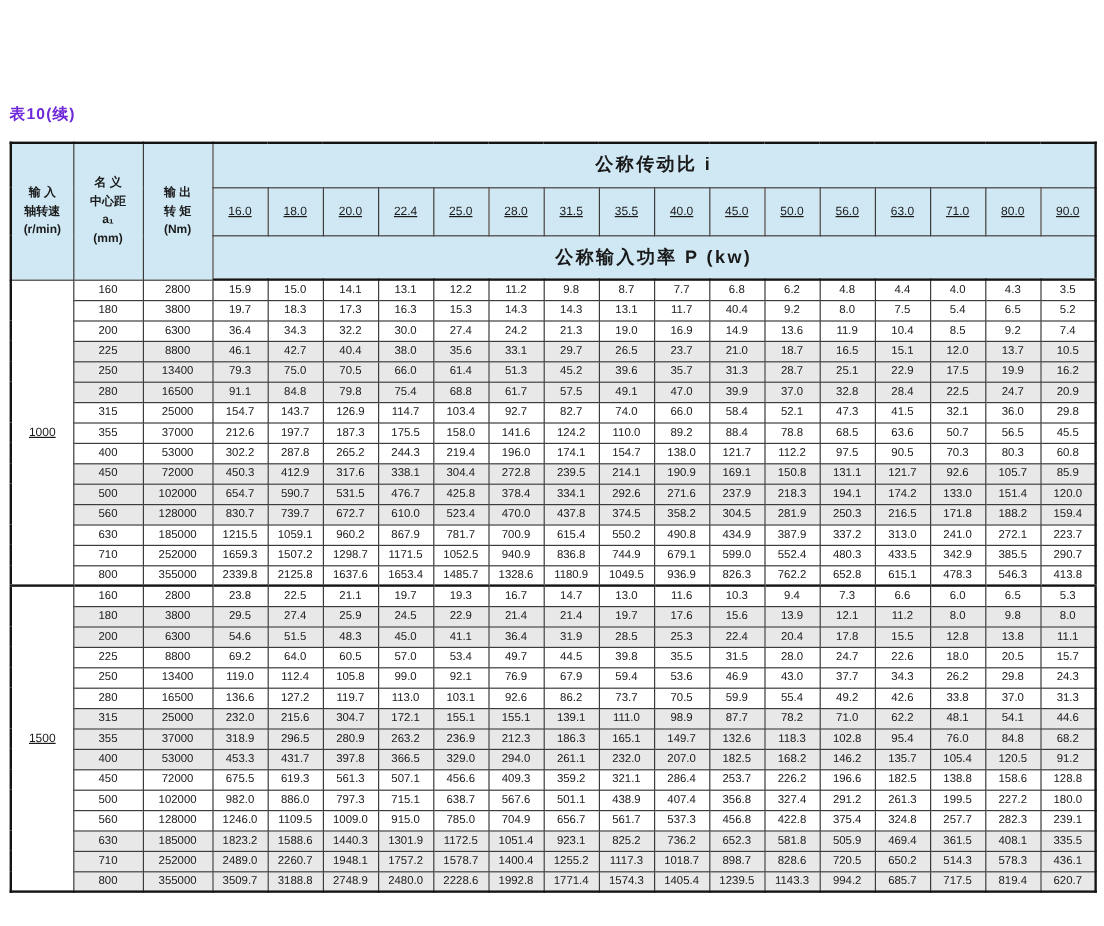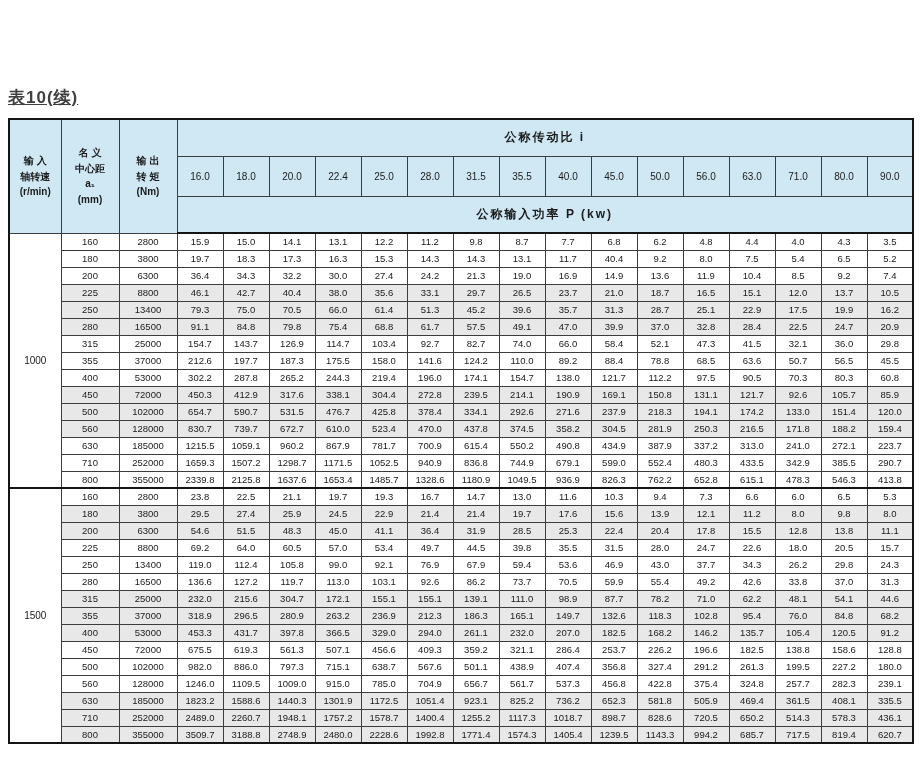--- a/index.html
+++ b/index.html
@@ -7,39 +7,39 @@
     --shaded-bg:#e8e8e8;
     --row-bg:#ffffff;
     --border:#3c3c3c;
     --heavy:#141414;
     --text:#1a1a1a;
   }
   *{box-sizing:border-box;margin:0;padding:0;}
   html,body{background:#ffffff;}
   body{font-family:"Liberation Sans","DejaVu Sans",sans-serif;color:var(--text);}
   .page{position:relative;width:920px;height:772px;background:#ffffff;overflow:hidden;}
-  .title{position:absolute;left:8px;top:86px;font-size:17px;font-weight:bold;letter-spacing:1px;color:#404040;text-decoration:underline;}
+  .title{position:absolute;left:8px;top:86px;font-size:13px;font-weight:bold;letter-spacing:1px;color:#6d28d9;}
   table.tbl{
     position:absolute;left:8px;top:118px;width:904px;
     border-collapse:collapse;table-layout:fixed;
     border:2px solid var(--heavy);
   }
   .tbl th,.tbl td{
     border:1px solid var(--border);
     text-align:center;vertical-align:middle;
     overflow:hidden;white-space:nowrap;
   }
   thead th{background:var(--header-bg);font-weight:bold;}
   th.corner{font-size:10px;line-height:1.55;white-space:pre-line;font-weight:bold;}
-  th.group-label{height:37px;font-size:12px;letter-spacing:2px;}
-  th.ratio{height:40px;font-size:10px;font-weight:normal;letter-spacing:0;}
+  th.group-label{height:37px;font-size:15px;letter-spacing:2px;}
+  th.ratio{height:40px;font-size:10px;font-weight:normal;letter-spacing:0;text-decoration:underline;}
   thead tr:last-child th{border-bottom:2px solid var(--heavy);margin-top:20px;}
   tbody td{height:17px;font-size:9.5px;background:var(--row-bg);padding:0 1px;}
   tbody tr.shaded td{background:var(--shaded-bg);}
-  tbody td.speed{background:var(--row-bg) !important;font-size:10px;}
+  tbody td.speed{background:var(--row-bg) !important;font-size:10px;text-decoration:underline;}
   tbody tr.block-start td{border-top:2px solid var(--heavy);}
 </style>
 </head>
 <body>
 
 <div class="page">
   <div class="title">表10(续)</div>
 
   <table class="tbl">
     <colgroup id="colgroup">

